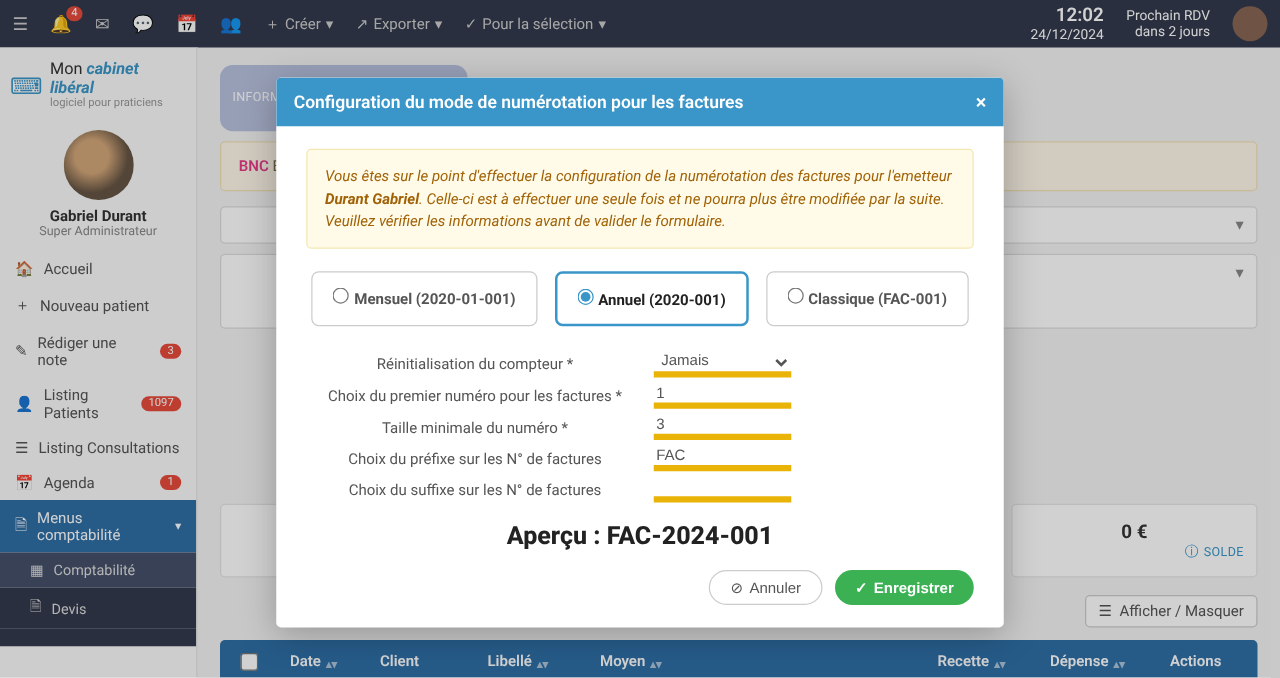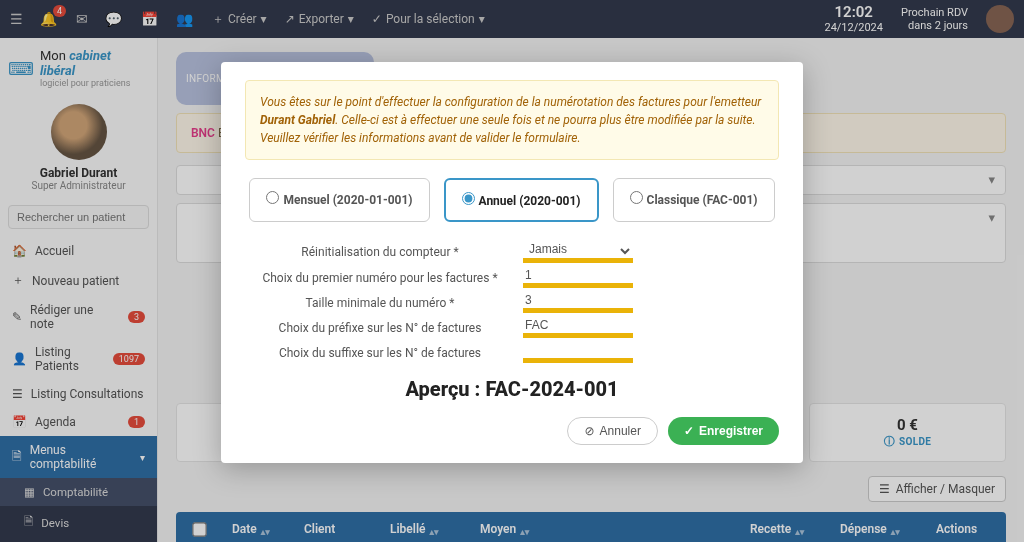--- a/index.html
+++ b/index.html
@@ -5,21 +5,21 @@
 * { box-sizing: border-box; margin: 0; padding: 0; }
 body { font-family: -apple-system, BlinkMacSystemFont, "Segoe UI", Roboto, sans-serif; font-size: 13px; background: #f5f5f5; color: #555; overflow: hidden; width: 1024px; height: 542px; position: relative; }
 
 
 .topbar { background: #333a4d; height: 38px; display: flex; align-items: center; padding: 0 10px; color: #fff; }
 .topbar-left { display: flex; align-items: center; gap: 18px; }
 .topbar-icon { position: relative; color: #ccc; cursor: pointer; font-size: 14px; }
 .notif-badge { position: absolute; top: -6px; right: -8px; background: #e74c3c; color: #fff; font-size: 9px; border-radius: 7px; padding: 0 4px; line-height: 12px; }
 .topbar-btn { color: #ccc; font-size: 12px; display: flex; align-items: center; gap: 4px; cursor: pointer; }
 .topbar-right { margin-left: auto; display: flex; align-items: center; gap: 18px; }
-.clock-block { text-align: center; font-size: 11px; line-height: 1.2; }
+.clock-block { text-align: right; font-size: 11px; line-height: 1.2; }
 .clock-block .time { font-size: 15px; font-weight: 600; }
 .rdv-block { text-align: right; font-size: 11px; line-height: 1.2; }
 .avatar-sm { width: 28px; height: 28px; border-radius: 50%; background: #865; }
 
 
 .sidebar { position: absolute; top: 38px; left: 0; bottom: 0; width: 158px; background: #fafafa; border-right: 1px solid #e5e5e5; overflow: hidden; }
 .logo-block { display: flex; align-items: center; padding: 10px 8px; gap: 6px; }
 .logo-glyph { width: 26px; height: 20px; color: #3a96c8; font-size: 18px; }
 .logo-text { font-size: 13px; color: #333; }
 .logo-text .cursive { font-style: italic; color: #3a96c8; font-weight: bold; }
@@ -43,21 +43,21 @@
 .content { position: absolute; left: 158px; right: 0; top: 38px; bottom: 0; padding: 14px 18px; overflow: hidden; }
 .tag-pill { display: inline-block; background: #b9c3e0; color: #fff; font-size: 10px; font-weight: 400; padding: 21px 10px; border-radius: 10px; margin-bottom: 8px; letter-spacing: 0.3px; }
 .info-box { background: #fff8eb; border: 1px solid #f2e3b9; border-radius: 4px; padding: 10px 14px; font-size: 12px; color: #7a6a4a; line-height: 1.5; }
 .info-box .bnc { color: #e83e8c; font-weight: 600; }
 .info-box .link { color: #e83e8c; }
 .dropdown-placeholder { margin-top: 12px; border: 1px solid #ddd; border-radius: 4px; height: 30px; background: #fff; position: relative; }
 .dropdown-placeholder::after { content: "▾"; position: absolute; right: 10px; top: 6px; color: #888; }
 .dd2 { margin-top: 8px; height: 60px; }
 .summary-cards { display: flex; gap: 14px; margin-top: 140px; }
 .sum-card { flex: 1; background: #fff; border: 1px solid #e5e5e5; border-radius: 4px; padding: 12px 10px; text-align: center; }
-.sum-card .label { color: #3a96c8; font-size: 10px; font-weight: 700; letter-spacing: 0.3px; }
+.sum-card .label { color: #3a96c8; font-size: 10px; font-weight: 400; letter-spacing: 0.3px; text-align: right; }
 .sum-card .icon { color: #3a96c8; margin-right: 4px; font-size: 11px; }
 .sum-card.solde .val { font-weight: 700; font-size: 15px; color: #333; }
 .toggle-row { margin-top: 14px; display: flex; justify-content: flex-end; }
 .toggle-btn { border: 1px solid #ccc; background: #fff; border-radius: 4px; padding: 5px 10px; font-size: 12px; cursor: pointer; display: flex; gap: 6px; align-items: center; }
 .data-table { margin-top: 10px; background: #2f6fa7; color: #fff; border-radius: 4px 4px 0 0; display: flex; align-items: center; height: 34px; font-size: 12px; font-weight: 600; }
 .data-table .th { padding: 0 10px; display: flex; align-items: flex-end; gap: 4px; position: relative; }
 .data-table .th .sort { font-size: 9px; opacity: 0.6; line-height: 0.8; }
 .chk-col { width: 46px; justify-content: center; }
 .chk-col input { transform: scale(1.1); }
 
@@ -120,23 +120,20 @@
     <div>
       <div class="logo-text"><span>Mon </span><span class="cursive">cabinet libéral</span></div>
       <div class="logo-sub">logiciel pour praticiens</div>
     </div>
   </div>
   <div class="user-block">
     <div class="avatar-lg"></div>
     <div class="user-name">Gabriel Durant</div>
     <div class="user-role">Super Administrateur</div>
   </div>
-  <div class="search-box">
-    <input type="text" placeholder="Rechercher un patient" style="">
-  </div>
   <div class="nav">
     <div class="nav-item">
         <span>🏠</span>
         <span>Accueil</span>
       </div>
     <div class="nav-item">
         <span>＋</span>
         <span>Nouveau patient</span>
       </div>
     <div class="nav-item">
@@ -235,20 +232,24 @@
         <span class="sort">▴▾</span>
       </div>
     <div class="th" style="width:80px">
         <span>Actions</span>
       </div>
   </div>
 </div>
 
 <div class="overlay"></div>
 <div class="modal">
+  <div class="modal-header">
+    <span>Configuration du mode de numérotation pour les factures</span>
+    <span class="modal-close">×</span>
+  </div>
   <div class="modal-body">
     <div class="alert">
       <span>Vous êtes sur le point d'effectuer la configuration de la numérotation des factures pour l'emetteur </span><span class="em">Durant Gabriel</span><span>. Celle-ci est à effectuer une seule fois et ne pourra plus être modifiée par la suite. Veuillez vérifier les informations avant de valider le formulaire.</span>
     </div>
 
     <div class="radio-row">
       <label class="radio-card"><input type="radio" name="mode" style=""><span class="lbl">Mensuel (2020-01-001)</span></label>
       <label class="radio-card selected"><input type="radio" name="mode" checked="" style=""><span class="lbl">Annuel (2020-001)</span></label>
       <label class="radio-card"><input type="radio" name="mode" style=""><span class="lbl">Classique (FAC-001)</span></label>
     </div>

